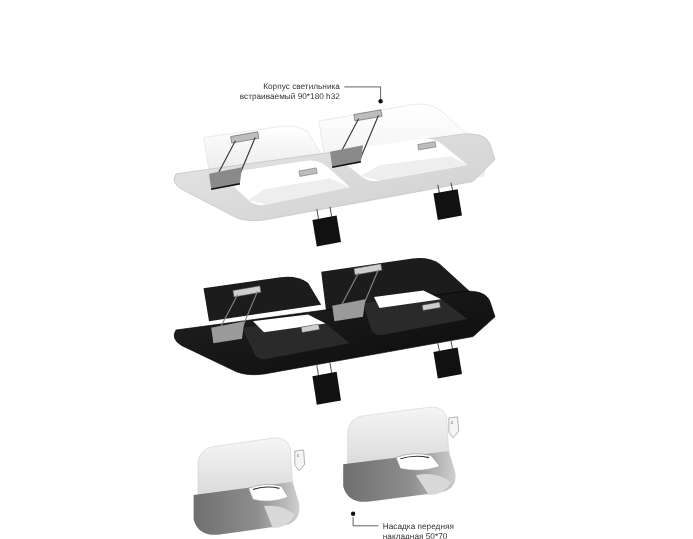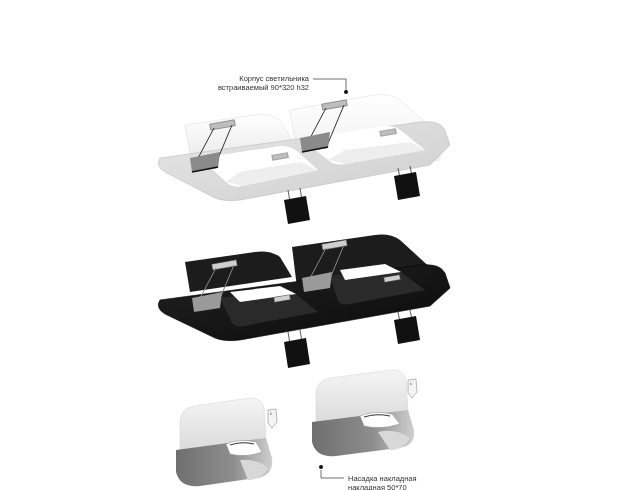--- a/index.html
+++ b/index.html
@@ -137,20 +137,20 @@
       <circle cx="346" cy="52" r="2" fill="#111"></circle>
     </g>
     <g>
       <circle cx="321" cy="427" r="2" fill="#111"></circle>
       <polyline points="321,430 321,438 344,438" fill="none" stroke="#333" stroke-width="0.7"></polyline>
     </g>
   </svg>
 
   <div class="label right" style="left: 205px; top: 34px; width: 104px;">
     <div>Корпус светильника</div>
-    <div>встраиваемый 90*320 h32</div>
+    <div>встраиваемый 90*180 h32</div>
   </div>
 
   <div class="label" style="left: 348px; top: 434px;">
-    <div>Насадка накладная</div>
+    <div>Насадка передняя</div>
     <div>накладная 50*70</div>
   </div>
 </div>
 
 </body></html>

